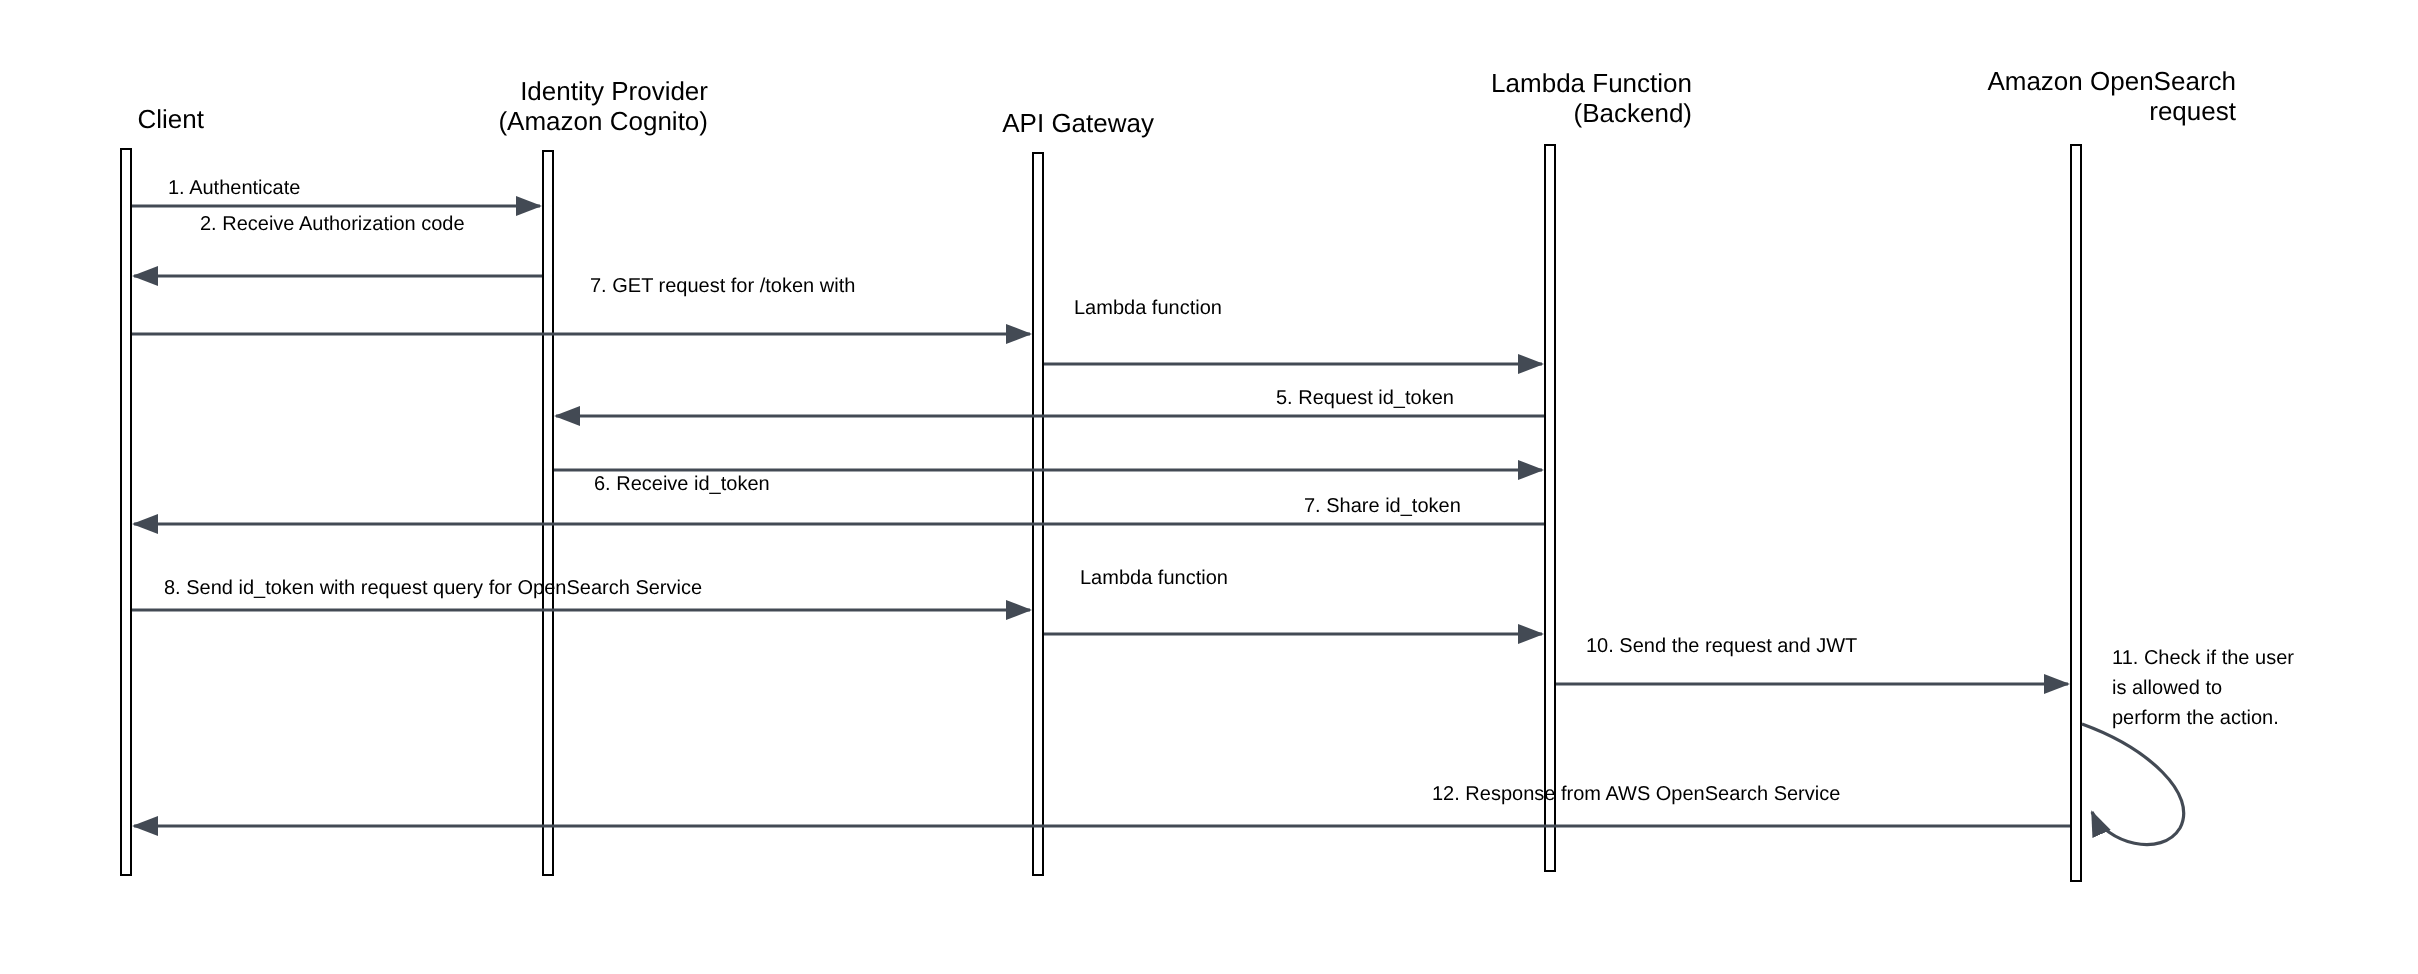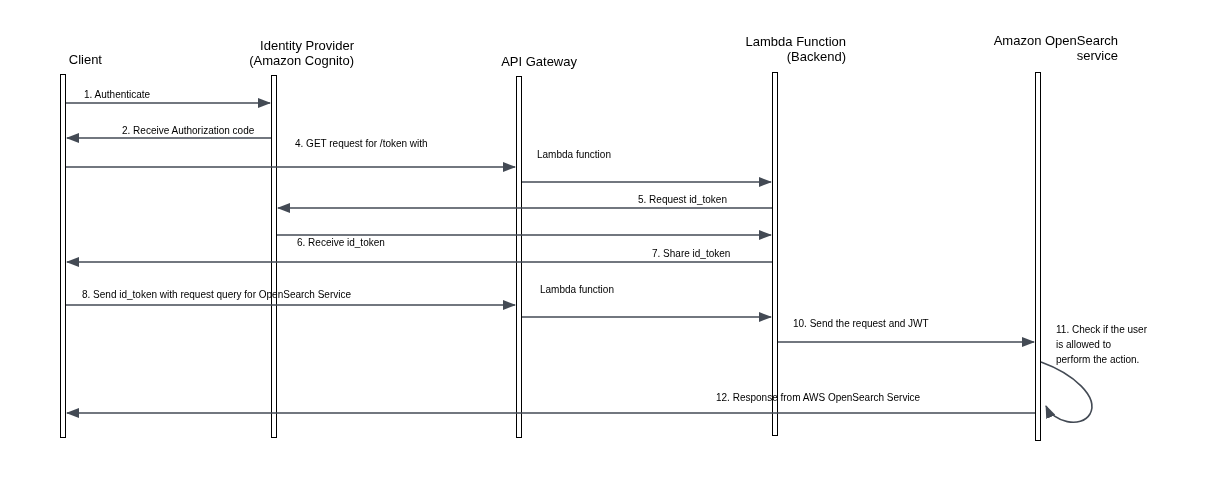--- a/index.html
+++ b/index.html
@@ -57,21 +57,21 @@
   </div>
   <div class="actor" style="left:457px; top:54px; width:120px;">
     <span>API Gateway</span>
   </div>
   <div class="actor" style="left:706px; top:34px; width:140px;">
     <span>Lambda Function</span>
     <span>(Backend)</span>
   </div>
   <div class="actor" style="left:958px; top:33px; width:160px;">
     <span>Amazon OpenSearch</span>
-    <span>service</span>
+    <span>request</span>
   </div>
 
   <div class="lifeline" style="left:60px;  top:74px; height:364px;"></div>
   <div class="lifeline" style="left:271px; top:75px; height:363px;"></div>
   <div class="lifeline" style="left:516px; top:76px; height:362px;"></div>
   <div class="lifeline" style="left:772px; top:72px; height:364px;"></div>
   <div class="lifeline" style="left:1035px;top:72px; height:369px;"></div>
 
   <svg class="overlay" width="1209" height="487" viewBox="0 0 1209 487">
     <defs>
@@ -91,25 +91,25 @@
       <line x1="522" y1="317" x2="771" y2="317" marker-end="url(#ah)"></line>
       <line x1="778" y1="342" x2="1034" y2="342" marker-end="url(#ah)"></line>
       <path d="M 1041 362 C 1074 374 1099 397 1090 414 C 1081 429 1053 422 1046 406" marker-end="url(#ah)"></path>
       <line x1="1035" y1="413" x2="67" y2="413" marker-end="url(#ah)"></line>
     </g>
   </svg>
 
   <div class="msg" style="left:84px;  top:87px;">
     <span>1. Authenticate</span>
   </div>
-  <div class="msg" style="left:100px; top:123px;margin-left:22px;">
+  <div class="msg" style="left:100px; top:105px;">
     <span>2. Receive Authorization code</span>
   </div>
   <div class="msg" style="left:295px; top:136px;">
-    <span>4. GET request for /token with</span>
+    <span>7. GET request for /token with</span>
   </div>
   <div class="msg" style="left:537px; top:147px;">
     <span>Lambda function</span>
   </div>
   <div class="msg" style="left:638px; top:192px;">
     <span>5. Request id_token</span>
   </div>
   <div class="msg" style="left:297px; top:219px;margin-top:16px;">
     <span>6. Receive id_token</span>
   </div>

